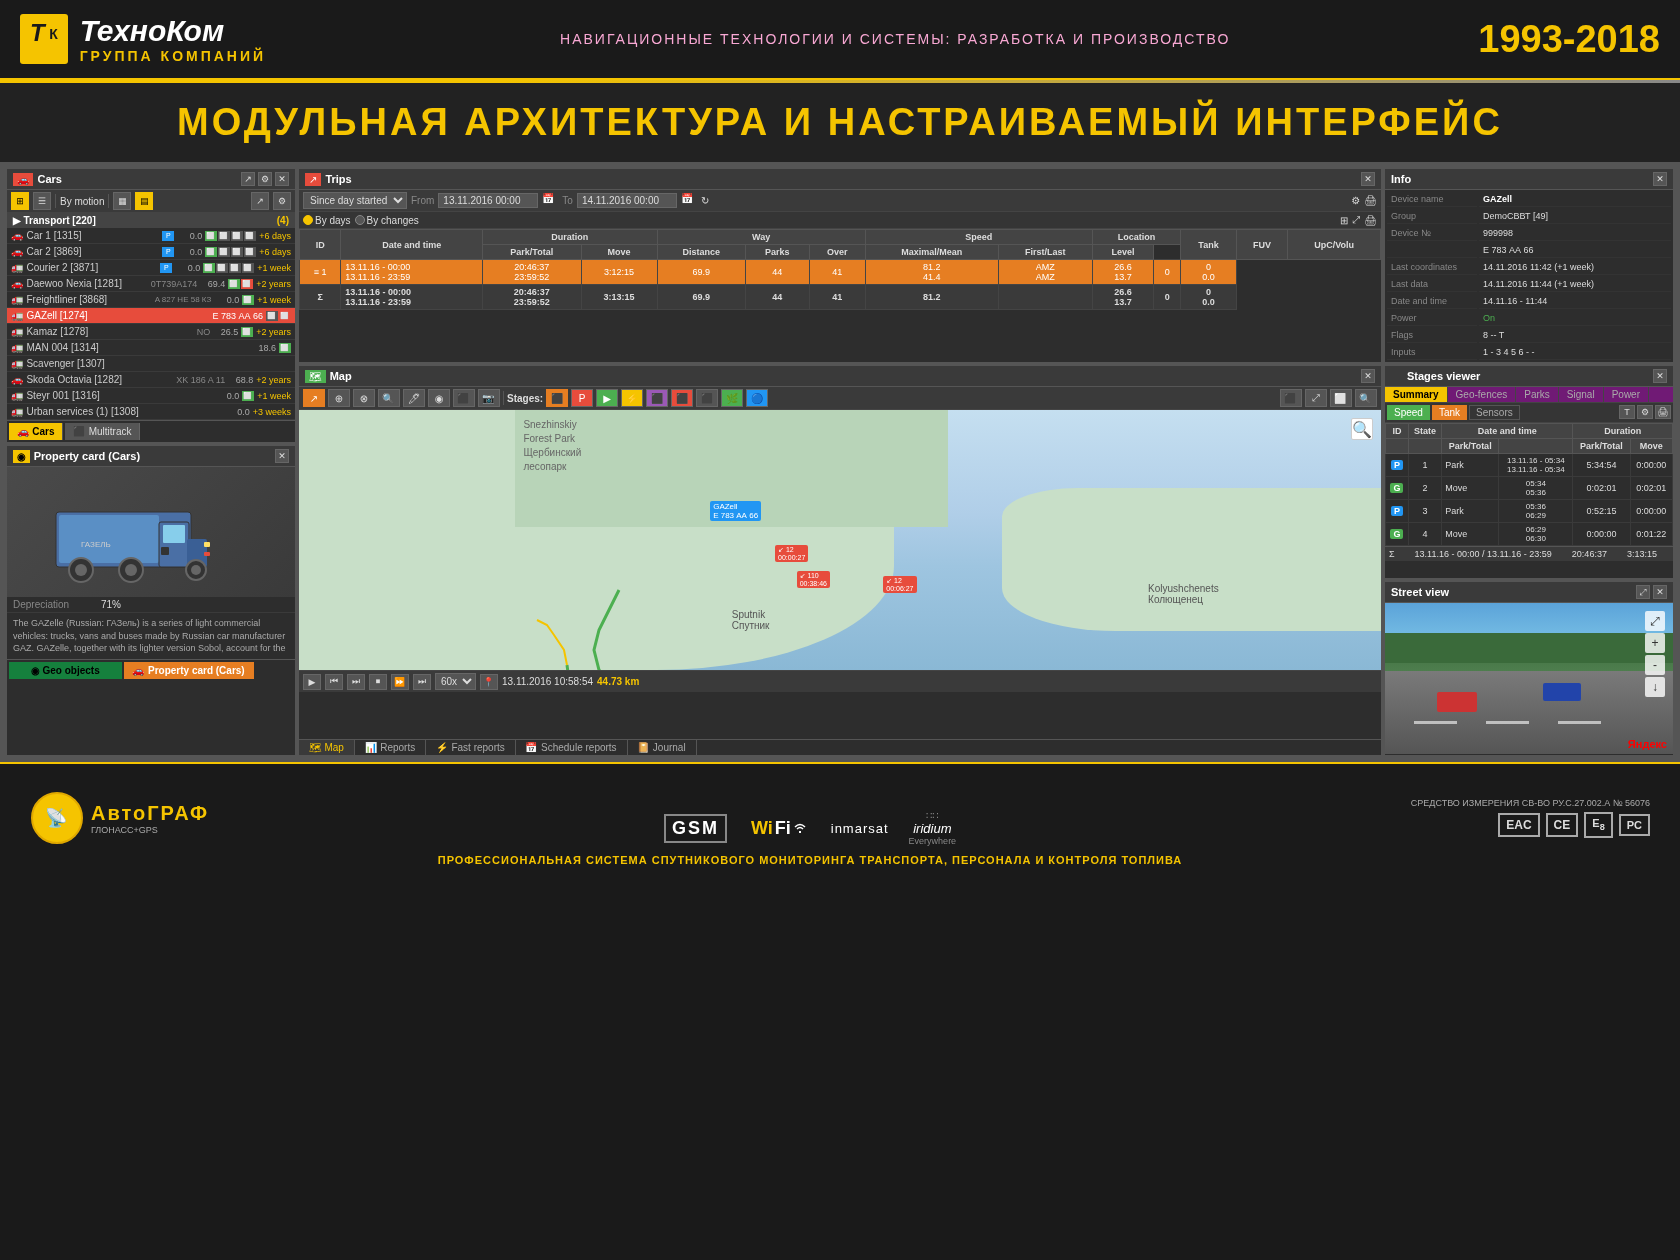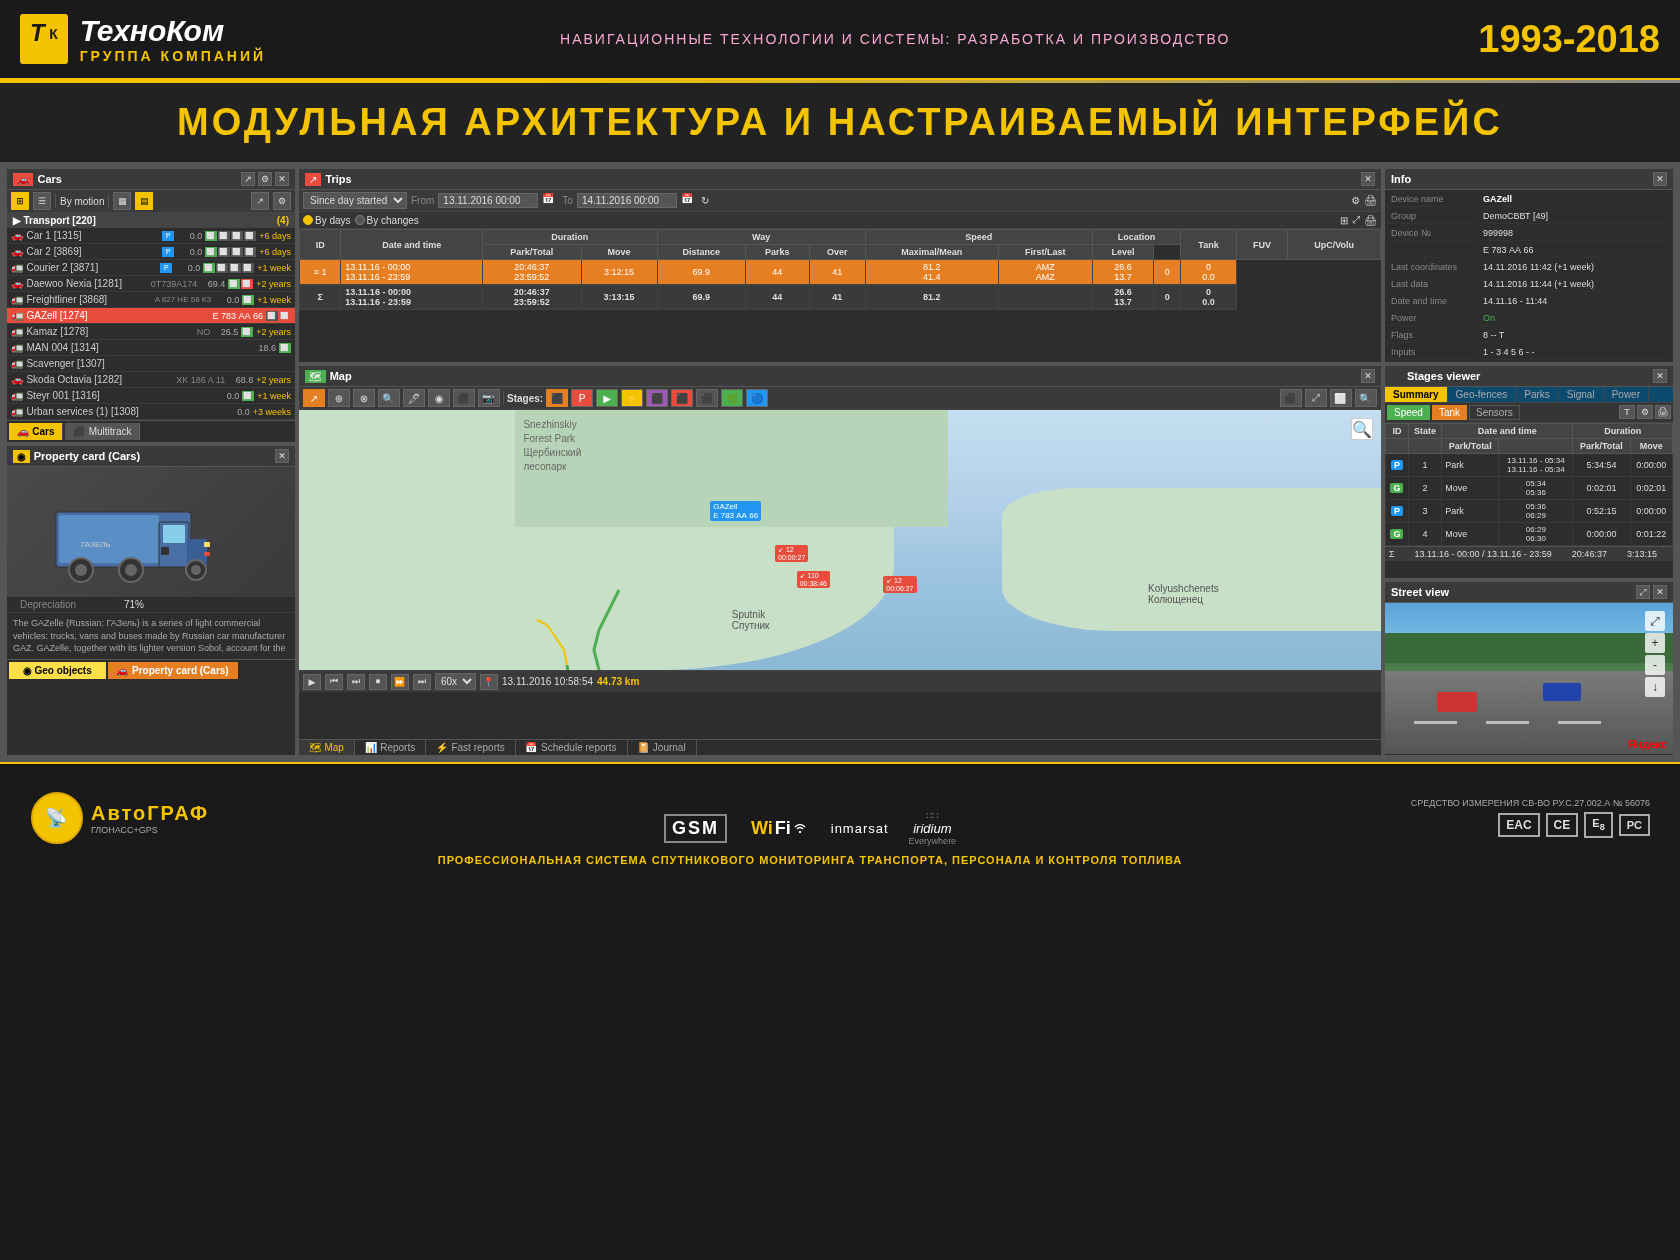--- a/index.html
+++ b/index.html
@@ -173,24 +173,24 @@
       align-items: center;
       justify-content: center;
       overflow: hidden;
     }
     .truck-svg {
       width: 200px;
       height: 110px;
     }
     .property-row {
       display: flex;
-      padding: 2px 13px;
+      padding: 2px 6px;
       font-size: 10px;
       border-bottom: 1px solid #3a3a3a;
-      gap: 24px;
+      gap: 8px;
     }
     .property-label { color: #888; min-width: 80px; }
     .property-value { color: #ddd; }
     .property-desc {
       padding: 4px 6px;
       font-size: 9px;
       color: #aaa;
       line-height: 1.4;
       overflow: hidden;
       max-height: 55px;
@@ -428,21 +428,21 @@
     .info-green { color: #4caf50 !important; }
 
     
     .stages-panel {
       flex: 1;
       background: #2d2d2d;
       border: 1px solid #555;
     }
     .stages-tabs {
       display: flex;
-      background: #0c4a6e;
+      background: #701a75;
       border-bottom: 1px solid #444;
       overflow-x: auto;
     }
     .stages-tab {
       padding: 2px 8px;
       font-size: 10px;
       color: #aaa;
       cursor: pointer;
       border-right: 1px solid #444;
       white-space: nowrap;
@@ -845,21 +845,21 @@
         </svg>
       </div>
 
       <div class="property-row">
         <span class="property-label">Depreciation</span>
         <span class="property-value">71%</span>
       </div>
       <div class="property-desc">The GAZelle (Russian: ГАЗель) is a series of light commercial vehicles: trucks, vans and buses made by Russian car manufacturer GAZ. GAZelle, together with its lighter version Sobol, account for the</div>
 
       <div class="bottom-tabs">
-        <div class="bottom-tab" style="background:#fde047;color:#000;font-weight:bold;font-size:10px;padding:2px 13px;cursor:pointer;">◉ Geo objects</div>
+        <div class="bottom-tab" style="background:#15803d;color:#000;font-weight:bold;font-size:10px;padding:2px 21px;cursor:pointer;">◉ Geo objects</div>
         <div class="bottom-tab active" style="background:#e67e22;color:#fff;font-size:10px;padding:2px 8px;cursor:pointer;">🚗 Property card (Cars)</div>
       </div>
     </div>
   </div>
 
   <div class="center-panel">
 
     <div class="trips-panel">
       <div class="panel-header">
         <div style="display:flex;align-items:center;gap:4px;">

